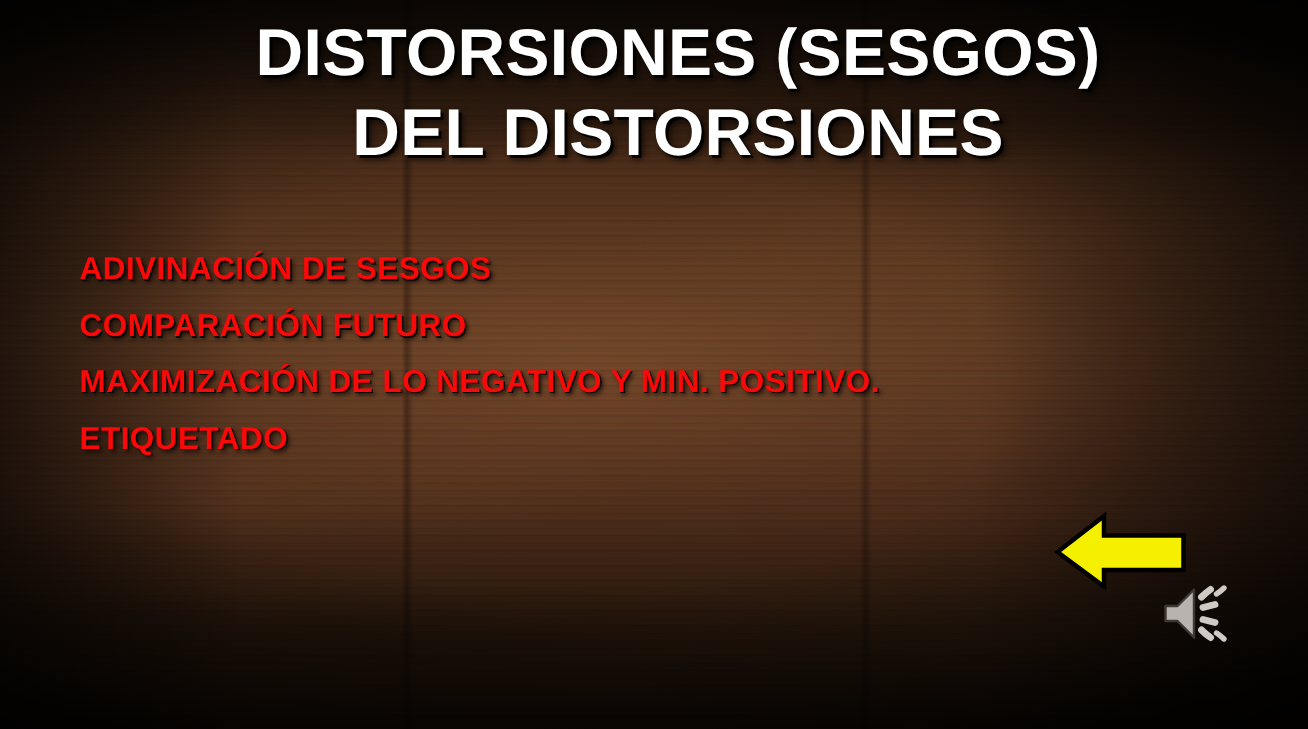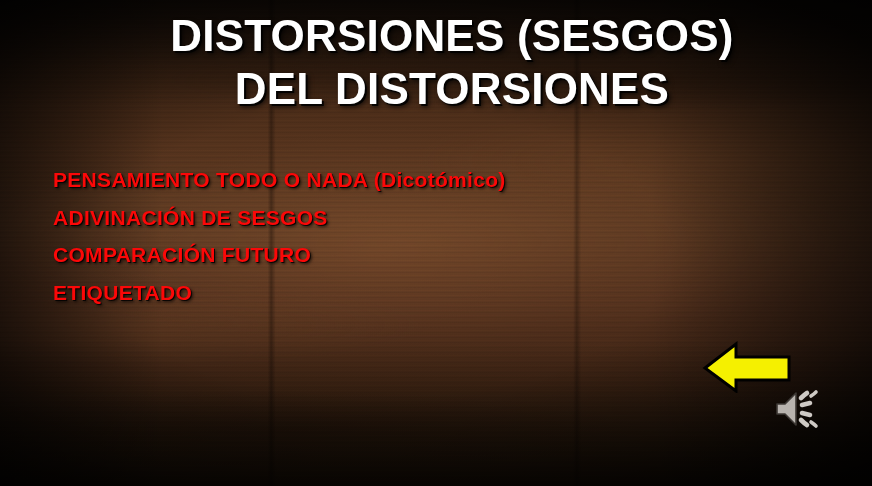--- a/index.html
+++ b/index.html
@@ -156,23 +156,23 @@
   <div class="wood-grain"></div>
   <div class="wood-seams"></div>
   <div class="vignette"></div>
 
   <div id="title-block">
     <span class="title-line">DISTORSIONES (SESGOS)</span>
     <span class="title-line">DEL DISTORSIONES</span>
   </div>
 
   <div id="list-block">
-    <span class="list-line">PENSAMIENTO TODO O NADA (Dicotómico)</span>
     <span class="list-line">ADIVINACIÓN DE SESGOS</span>
     <span class="list-line">COMPARACIÓN FUTURO</span>
+    <span class="list-line">MAXIMIZACIÓN DE LO NEGATIVO Y MIN. POSITIVO.</span>
     <span class="list-line">ETIQUETADO</span>
   </div>
 
   <svg id="arrow" viewBox="0 0 90 52" aria-hidden="true">
     <polygon points="3,27 34,3 34,16 87,16 87,39 34,39 34,50" fill="#f5f000" stroke="#000000" stroke-width="3" stroke-linejoin="miter"></polygon>
   </svg>
 
   <svg id="speaker" viewBox="0 0 46 40" aria-hidden="true">
     <g>
       <polygon points="4,15 12,15 23,4 23,36 12,25 4,25" fill="#b8b3ae" stroke="#3d3834" stroke-width="1.6" stroke-linejoin="round"></polygon>

